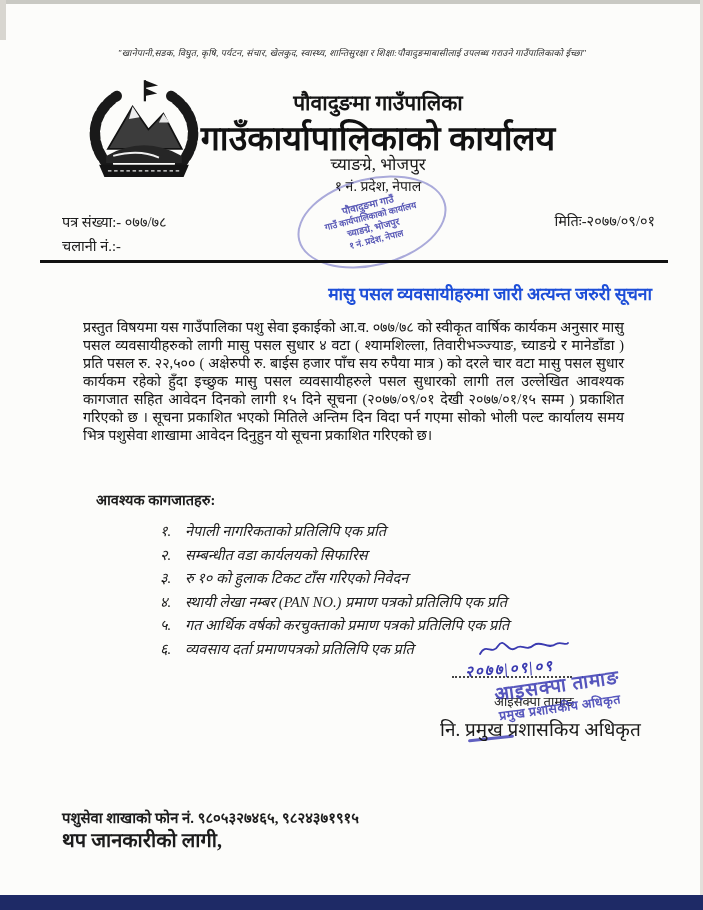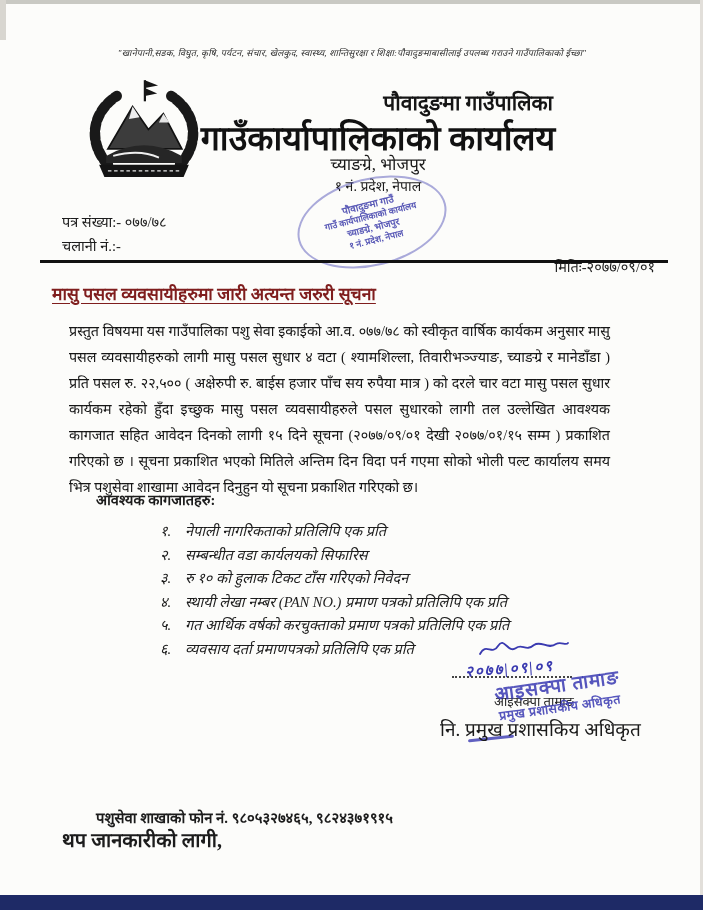--- a/index.html
+++ b/index.html
@@ -15,21 +15,21 @@
 
   .quote {
     position:absolute; top:46px; left:52px; width:600px;
     font-size:9px; font-style:italic; text-align:center; color:#2b2b2b;
     letter-spacing:.2px;
   }
 
   .emblem { position:absolute; left:78px; top:74px; }
 
   .hdr-muni {
-    position:absolute; top:88px; left:203px; width:350px; text-align:right;
+    position:absolute; top:88px; left:203px; width:350px; text-align:center;
     font-size:21px; font-weight:bold; color:#151515;
   }
   .hdr-office {
     position:absolute; top:114px; left:183px; width:390px; text-align:center;
     font-size:34px; font-weight:bold; color:#111;
   }
   .hdr-loc {
     position:absolute; top:152px; left:253px; width:250px; text-align:center;
     font-size:17px; color:#1a1a1a;
   }
@@ -45,33 +45,33 @@
     display:flex; flex-direction:column; align-items:center; justify-content:center;
     color:#4545ae; font-weight:bold; text-align:center; line-height:1.3;
     opacity:.88; pointer-events:none;
   }
   .hdr-stamp .s1 { font-size:10px; }
   .hdr-stamp .s2 { font-size:9px; }
   .hdr-stamp .s3 { font-size:9.5px; }
   .hdr-stamp .s4 { font-size:9px; }
 
   .meta-left  { position:absolute; left:62px; top:210px; font-size:14.5px; line-height:24px; }
-  .meta-right { position:absolute; right:48px; top:210px; font-size:14.5px;margin-top:46px; }
+  .meta-right { position:absolute; right:48px; top:210px; font-size:14.5px; }
 
   .rule { position:absolute; left:40px; top:260px; width:628px; height:3px; background:#111; }
 
   .title {
-    position:absolute; top:281px; left:52px; width:600px; text-align:left;
-    font-size:17.5px; font-weight:bold; text-decoration:underline;
-    text-underline-offset:3px; color:#7f1d1d;
+    position:absolute; top:281px; left:52px; width:600px; text-align:right;
+    font-size:17.5px; font-weight:bold; 
+    text-underline-offset:3px; color:#1d4ed8;
   }
 
   .body-par {
-    position:absolute; left:69px; top:318px; width:541px;
-    font-size:14.3px; line-height:26px; text-align:justify; color:#161616;
+    position:absolute; left:83px; top:318px; width:541px;
+    font-size:14.3px; line-height:18px; text-align:justify; color:#161616;
   }
 
   .docs-heading { position:absolute; left:96px; top:489px; font-size:14.5px; font-weight:bold; }
 
   .docs-list { position:absolute; left:160px; top:520px; width:430px; font-style:italic; font-size:14.5px; }
   .docs-list .row { display:flex; gap:9px; line-height:23.5px; }
   .docs-list .num { min-width:16px; }
 
   .sig-scribble { position:absolute; left:478px; top:638px; }
   .hand-date {
@@ -90,21 +90,21 @@
     pointer-events:none;
   }
   .sig-stamp .n { font-size:19px; font-weight:bold; letter-spacing:1px; }
   .sig-stamp .t { font-size:12.5px; font-weight:bold; margin-top:1px; letter-spacing:.5px; }
   .stamp-underline {
     position:absolute; left:468px; top:737px; width:46px; height:3px;
     background:rgba(56,56,178,.8); transform:rotate(-6deg); border-radius:2px;
   }
 
   .footer-line1 { position:absolute; left:62px; top:826px; font-size:20px; font-weight:600; }
-  .footer-line2 { position:absolute; left:62px; top:807px; font-size:14.8px; font-weight:600;margin-left:34px; }
+  .footer-line2 { position:absolute; left:62px; top:807px; font-size:14.8px; font-weight:600; }
 
   .bottom-bar { position:absolute; left:0; bottom:0; width:703px; height:15px; background:#1e2a66; }
 </style>
 </head>
 <body>
 
 <div class="page">
 
   <div class="scan-top"></div>
   <div class="scan-right"></div>

